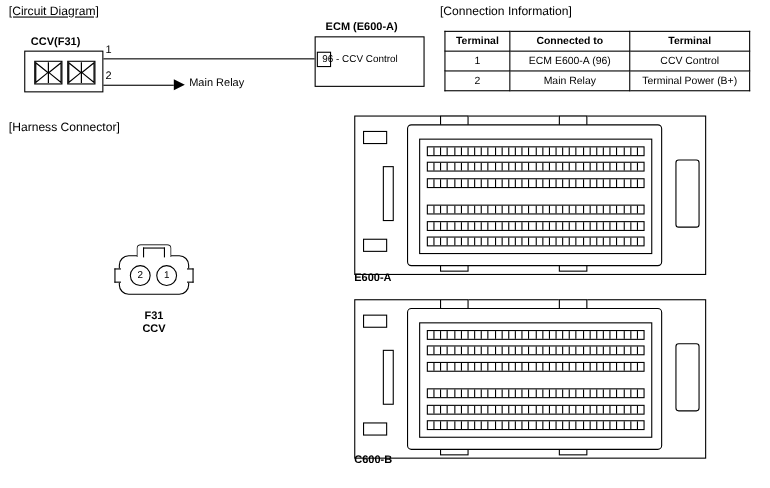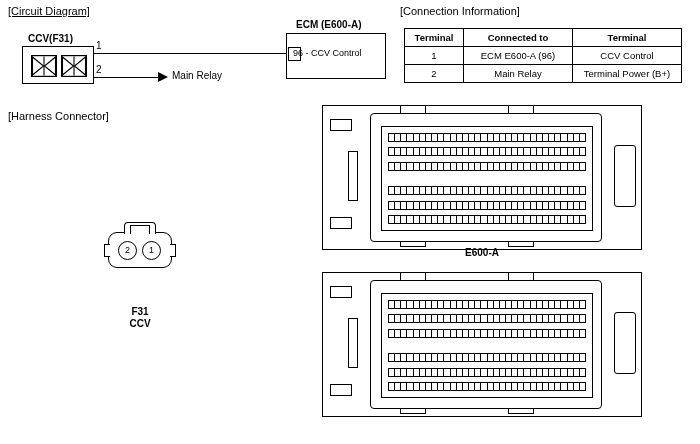--- a/index.html
+++ b/index.html
@@ -196,21 +196,20 @@
     background: #fff;
     box-sizing: border-box;
   }
   #harness-caption {
     left: 104px; top: 282px;
     width: 72px;
     text-align: center;
     font-size: 10px;
     font-weight: bold;
     line-height: 12px;
-    margin-top: 24px;
   }
 
   
   .ecm-conn {
     position: absolute;
     width: 320px; height: 145px;
   }
   .ecm-outer {
     position: absolute;
     left: 0; top: 0;
@@ -274,21 +273,20 @@
   }
   .tab-top1 { left: 78px; top: 0px; width: 26px; height: 14px; }
   .tab-top2 { left: 186px; top: 0px; width: 26px; height: 14px; }
   .tab-bot1 { left: 78px; top: 128px; width: 26px; height: 14px; }
   .tab-bot2 { left: 186px; top: 128px; width: 26px; height: 14px; }
   .tab-sm-l { left: 26px; top: 46px; width: 10px; height: 50px; }
 
   .ecm-caption {
     position: absolute;
     width: 320px;
-    text-align: center;
     font-size: 10px;
     font-weight: bold;
     line-height: 12px;
   }
 
   #ecm-conn-a { left: 322px; top: 105px; }
   #ecm-cap-a  { left: 322px; top: 247px; }
   #ecm-conn-b { left: 322px; top: 272px; }
   #ecm-cap-b  { left: 322px; top: 413px; }
 </style>
@@ -808,13 +806,14 @@
             <span></span>
             <span></span>
             <span></span>
             <span></span>
           </div>
       </div>
     </div>
   </div>
 </div>
 <div class="ecm-caption" id="ecm-cap-b">
+  <div>C600-B</div>
 </div>
 
 </body></html>

